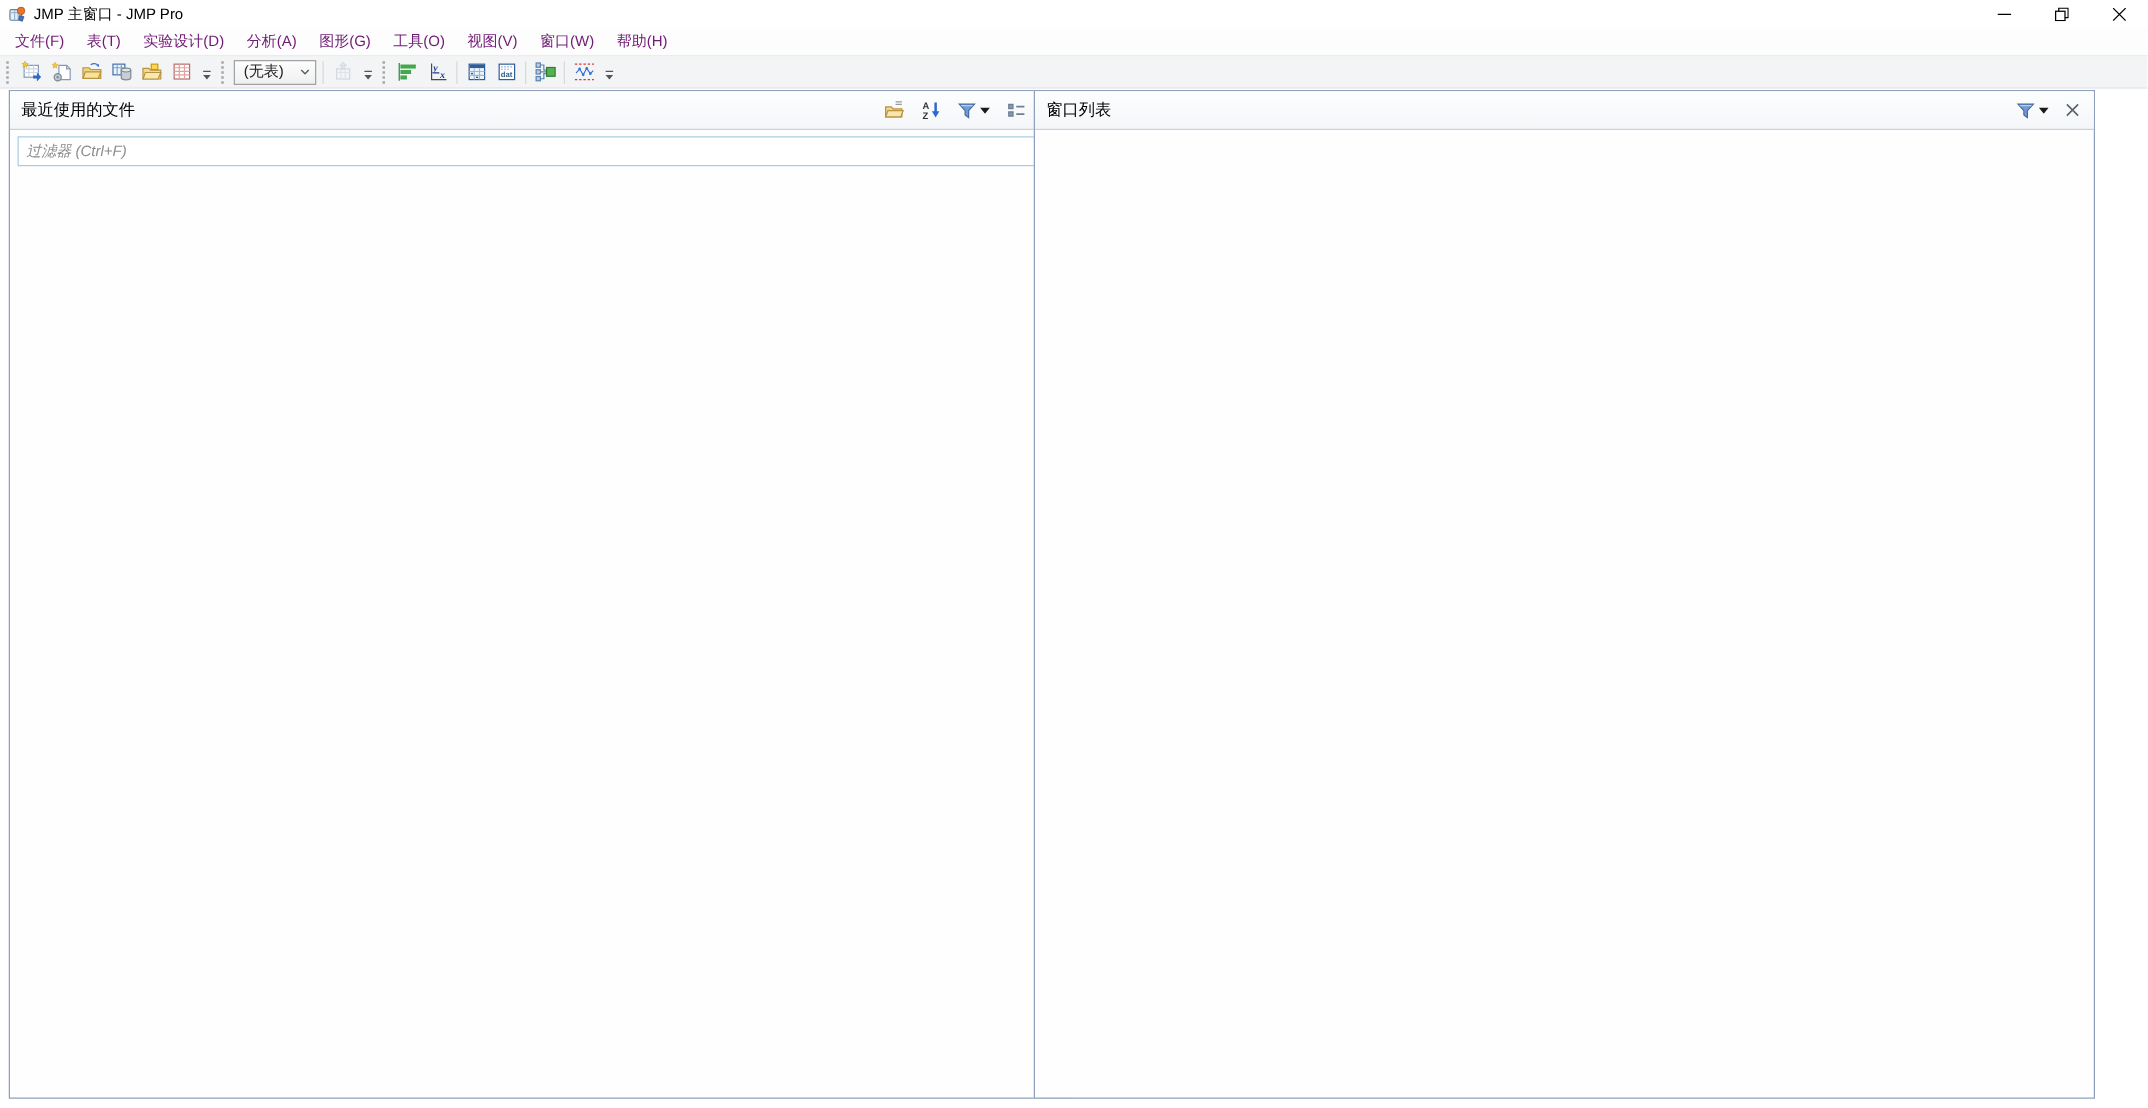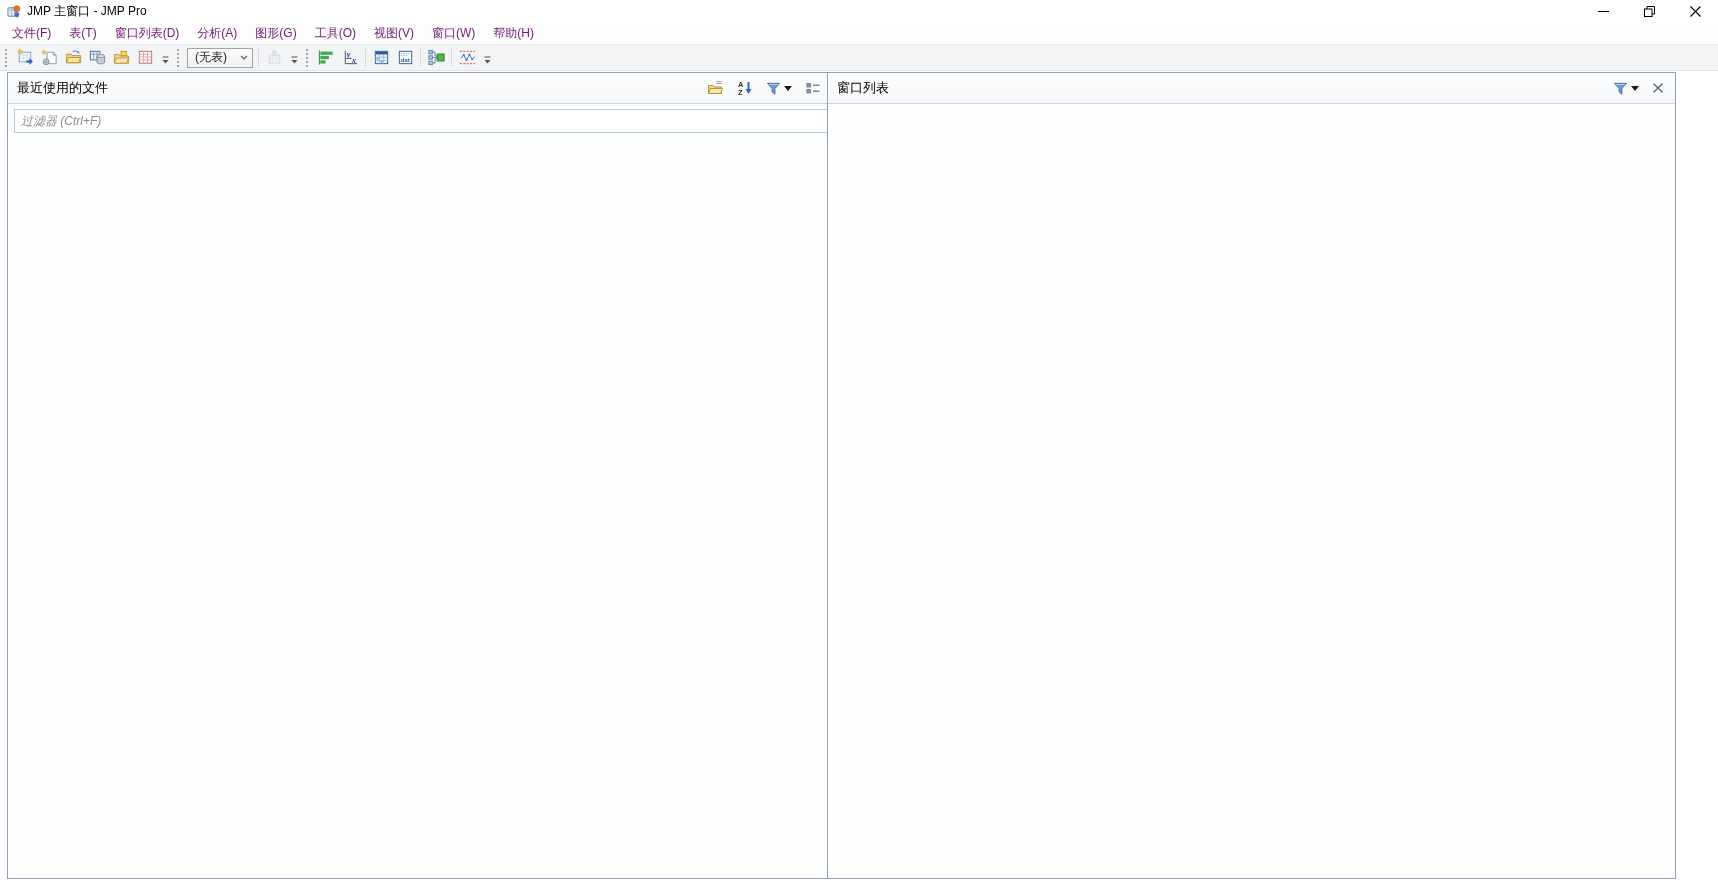--- a/index.html
+++ b/index.html
@@ -76,21 +76,21 @@
       <svg width="11" height="11" viewBox="0 0 11 11">
           <path d="M0.5 0.5l10 10M10.5 0.5l-10 10" stroke="#000" stroke-width="1.1"></path>
         </svg>
     </div>
   </div>
 </div>
 
 <div class="menubar">
   <span class="menu-item">文件(F)</span>
   <span class="menu-item">表(T)</span>
-  <span class="menu-item">窗口列表(D)</span>
+  <span class="menu-item">实验设计(D)</span>
   <span class="menu-item">分析(A)</span>
   <span class="menu-item">图形(G)</span>
   <span class="menu-item">工具(O)</span>
   <span class="menu-item">视图(V)</span>
   <span class="menu-item">窗口(W)</span>
   <span class="menu-item">帮助(H)</span>
 </div>
 
 <div class="toolbar">
 

